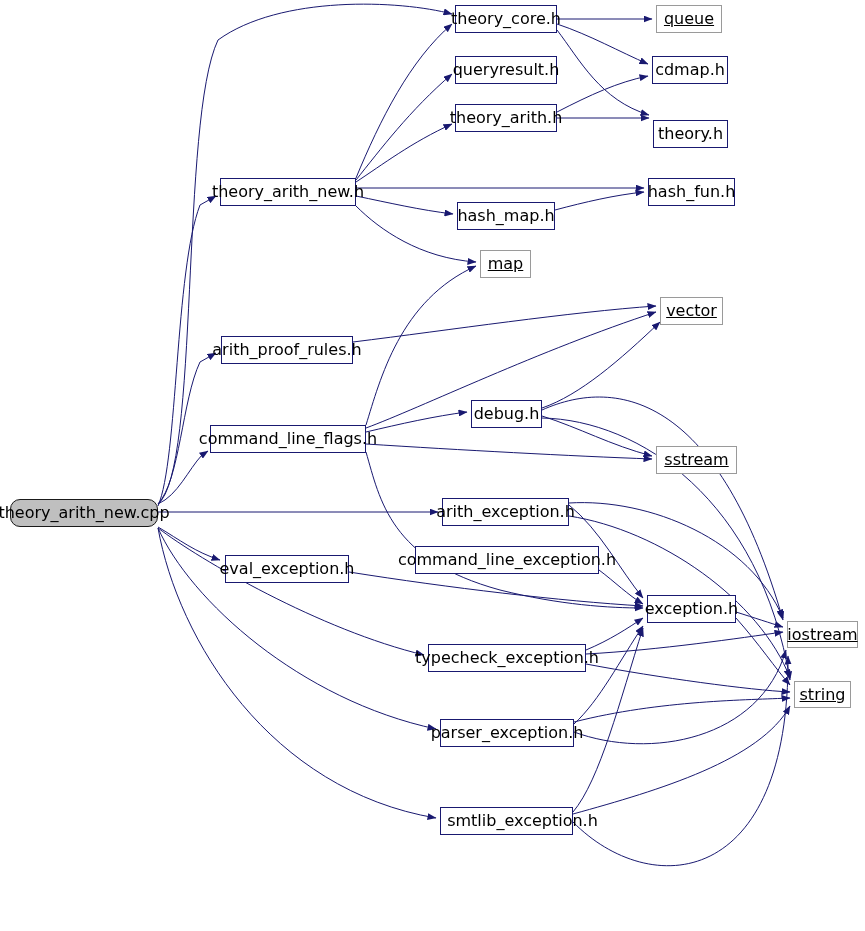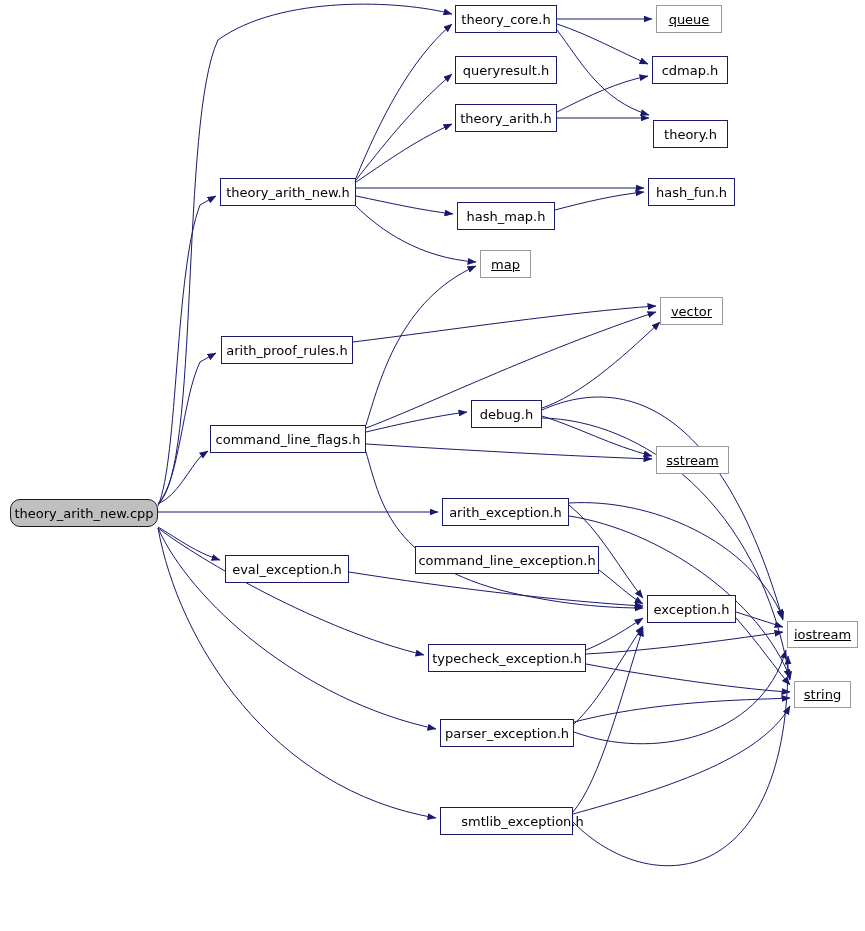--- a/index.html
+++ b/index.html
@@ -22,21 +22,21 @@
     width: 865px;
     height: 931px;
     pointer-events: none;
   }
   .node {
     position: absolute;
     box-sizing: border-box;
     display: flex;
     align-items: center;
     justify-content: center;
-    font-size: 13px;
+    font-size: 16px;
     line-height: 1;
     color: #000000;
     white-space: nowrap;
     letter-spacing: 0px;
     background: #ffffff;
     border: 1px solid #191970;
   }
   .node.sys {
     border: 1px solid #9a9a9a;
     text-decoration: underline;
@@ -149,21 +149,21 @@
       </div>
       <div class="node" style="left: 221px; top: 336px; width: 132px; height: 28px; border-color: rgb(25, 25, 112);">
         <span class="node-label">arith_proof_rules.h</span>
       </div>
       <div class="node" style="left: 471px; top: 400px; width: 71px; height: 28px; border-color: rgb(25, 25, 112);">
         <span class="node-label">debug.h</span>
       </div>
       <div class="node" style="left: 210px; top: 425px; width: 156px; height: 28px; border-color: rgb(25, 25, 112);">
         <span class="node-label">command_line_flags.h</span>
       </div>
-      <div class="node sys" style="left: 656px; top: 446px; width: 73px; height: 28px; border-color: rgb(154, 154, 154);">
+      <div class="node sys" style="left: 656px; top: 446px; width: 81px; height: 28px; border-color: rgb(154, 154, 154);">
         <span class="node-label">sstream</span>
       </div>
       <div class="node" style="left: 442px; top: 498px; width: 127px; height: 28px; border-color: rgb(25, 25, 112);">
         <span class="node-label">arith_exception.h</span>
       </div>
       <div class="node" style="left: 415px; top: 546px; width: 184px; height: 28px; border-color: rgb(25, 25, 112);">
         <span class="node-label">command_line_exception.h</span>
       </div>
       <div class="node" style="left: 225px; top: 555px; width: 124px; height: 28px; border-color: rgb(25, 25, 112);">
         <span class="node-label">eval_exception.h</span>

